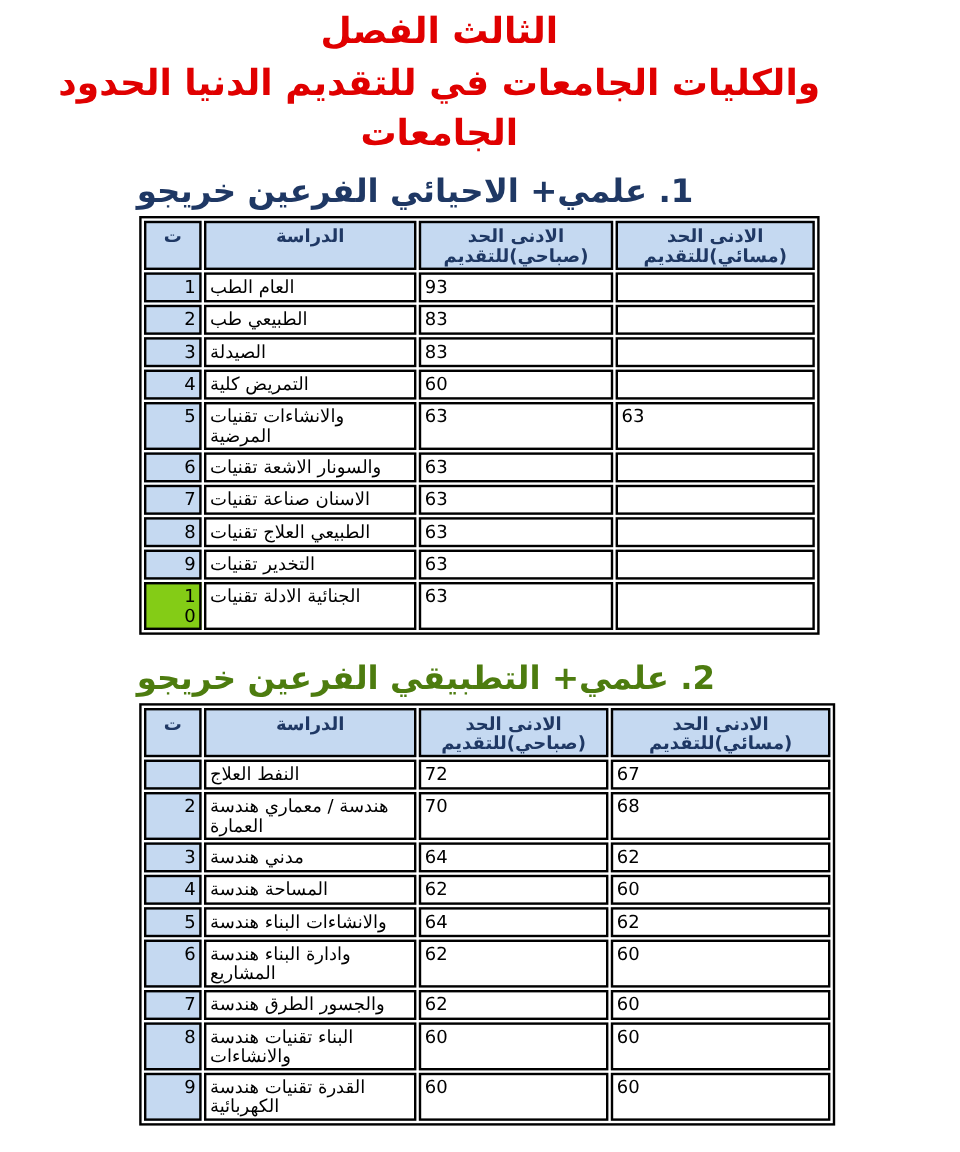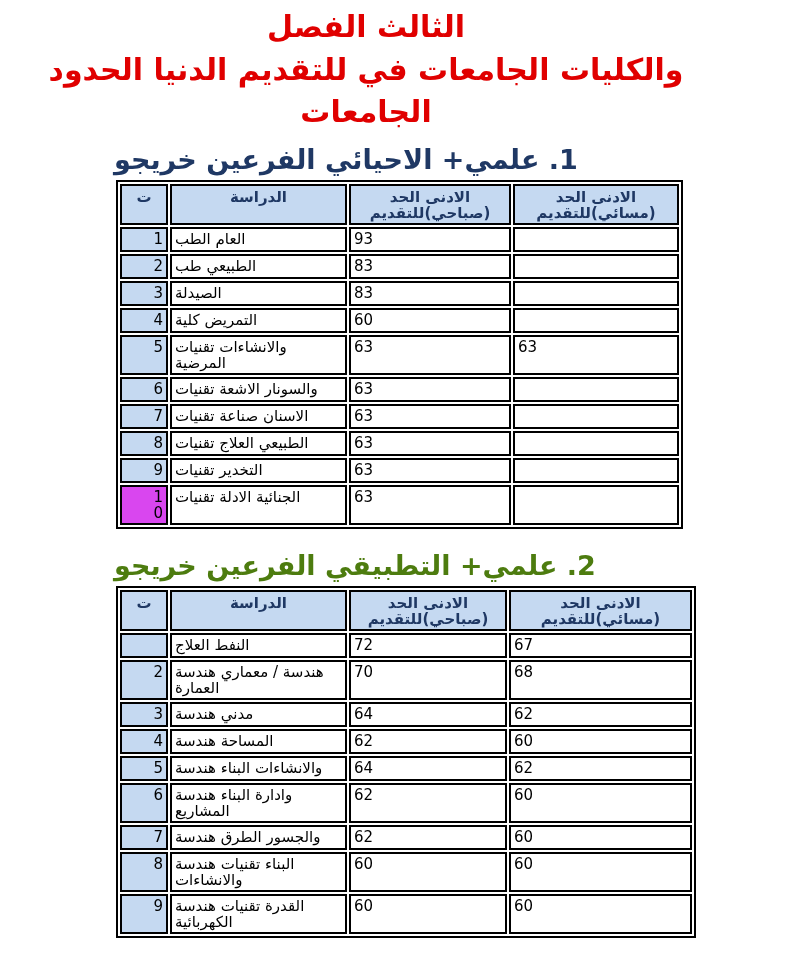--- a/index.html
+++ b/index.html
@@ -118,21 +118,21 @@
         <td class="cell-val">63</td>
         <td class="cell-val"></td>
       </tr>
       <tr>
         <td class="cell-seq" style="background:#c5d9f1;"><span class="num">9</span></td>
         <td class="cell-study arv">تقنيات‎ التخدير‎</td>
         <td class="cell-val">63</td>
         <td class="cell-val"></td>
       </tr>
       <tr>
-        <td class="cell-seq" style="background:#d946ef;"><span class="num">10</span></td>
+        <td class="cell-seq" style="background:#84cc16;"><span class="num">10</span></td>
         <td class="cell-study arv">تقنيات‎ الادلة‎ الجنائية‎</td>
         <td class="cell-val">63</td>
         <td class="cell-val"></td>
       </tr>
     </tbody>
   </table>
 
   <div class="section-heading" style="color:#4d7c0f; margin-top:21px;">
     <span class="arv">خريجو‎ الفرعين‎ التطبيقي‎ +علمي‎</span>
     <span>.2</span>

